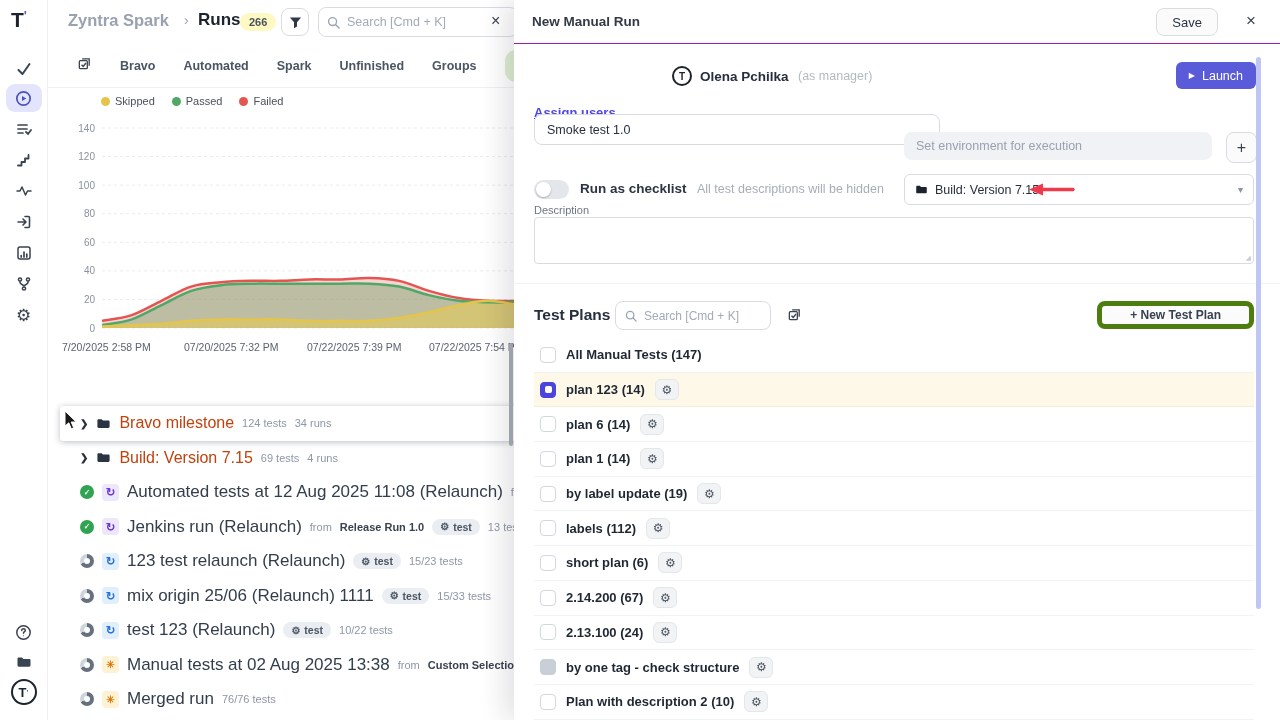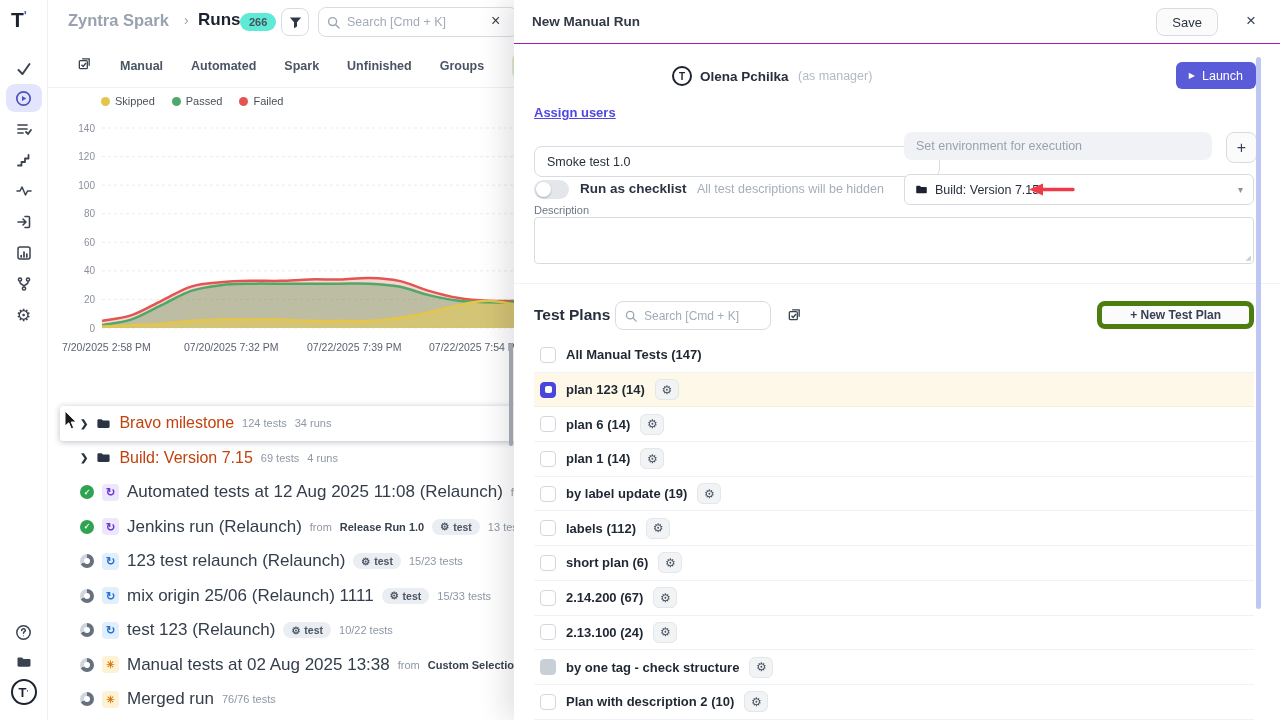--- a/index.html
+++ b/index.html
@@ -14,21 +14,21 @@
   .ric{position:absolute;left:50%;transform:translateX(-50%);width:36px;height:26px;display:flex;align-items:center;justify-content:center;color:#3a4350}
   .ric svg{display:block}
   .ric.active{background:#e2e5fb;border-radius:9px;color:#4c51bf;height:28px}
   .ric.gearglyph{font-size:17px;line-height:1}
   .avatar-b{position:absolute;left:50%;transform:translateX(-50%);width:26px;height:26px;border:2px solid #1d232e;border-radius:50%;display:flex;align-items:center;justify-content:center;font-weight:800;font-size:13px;color:#1d232e}
   .avatar-b b{color:#5a5bd8;font-size:8px;vertical-align:top}
   
   .crumb-proj{position:absolute;left:68px;top:11px;font-size:16.5px;font-weight:600;color:#99a2b0}
   .crumb-sep{position:absolute;left:184px;top:12px;font-size:14px;color:#9aa3b0}
   .crumb-page{position:absolute;left:198px;top:10px;font-size:17px;font-weight:700;color:#1b2330}
-  .count-badge{position:absolute;left:240px;top:13px;background:#5eead4;border-radius:10px;padding:3px 9px;font-size:11px;font-weight:700;color:#49525e}
+  .count-badge{position:absolute;left:240px;top:13px;background:#fef9c3;border-radius:10px;padding:3px 9px;font-size:11px;font-weight:700;color:#49525e}
   .filter-btn{position:absolute;left:281px;top:8px;width:28px;height:28px;border:1px solid #d8dde3;border-radius:8px;display:flex;align-items:center;justify-content:center;background:#fff}
   .search-box{position:absolute;left:318px;top:7px;width:200px;height:30px;border:1px solid #d8dde3;border-radius:8px;background:#fff;display:flex;align-items:center;padding:0 8px;gap:7px}
   .search-box .ph{font-size:12.5px;color:#a2abb8}
   .clear-x{position:absolute;left:487px;top:12px;font-size:16px;color:#3a4350;z-index:4;background:#fff;padding:0 4px}
   .tabbar{position:absolute;left:48px;top:44px;width:470px;height:44px;border-bottom:1px solid #eef1f4;display:flex;align-items:center;gap:28px;padding-left:29px}
   .tab{font-size:12.5px;font-weight:600;color:#4a5563}
   .tag-green{background:#ddedd0;color:#67944a;font-size:11.5px;font-weight:600;border-radius:11px;padding:4px 10px}
   
   .legend{position:absolute;left:101px;top:95px;display:flex;gap:17px}
   .legend .li{display:flex;align-items:center;gap:5px;font-size:11px;color:#4a5158}
@@ -65,21 +65,21 @@
   .save-btn{position:absolute;right:62px;top:8px;height:28px;padding:0 15px;border:1px solid #d9dde2;border-radius:8px;background:#fbfbfc;font-size:13px;color:#2b3442;display:flex;align-items:center}
   .ov-close{position:absolute;right:24px;top:11px;font-size:17px;color:#3a4350}
   .h1{position:absolute;left:20px;top:58px;font-size:25px;font-weight:700;color:#272f3d;letter-spacing:-.3px}
   .owner-av{position:absolute;left:158px;top:66px;width:20px;height:20px;border:2px solid #1d232e;border-radius:50%;display:flex;align-items:center;justify-content:center;font-size:10px;font-weight:800;color:#1d232e}
   .owner-name{position:absolute;left:186px;top:69px;font-size:13.5px;font-weight:700;color:#272f3d}
   .owner-role{position:absolute;left:284px;top:69px;font-size:12.5px;color:#b3bac4}
   .launch-btn{position:absolute;right:24px;top:62px;height:27px;padding:0 13px;background:#5a5bd8;border-radius:6px;color:#fff;font-size:12.5px;display:flex;align-items:center;gap:7px}
   .launch-btn .pl{font-size:8px}
   .assign-link{position:absolute;left:20px;top:105px;font-size:13px;font-weight:700;color:#4f46e5;text-decoration:underline}
   .inp{border:1px solid #d8dce1;border-radius:8px;background:#fff;font-size:12.5px;color:#272f3d;display:flex;align-items:center;padding:0 12px}
-  .name-inp{position:absolute;left:20px;top:146px;width:406px;height:31px}
+  .name-inp{position:absolute;left:20px;top:114px;width:406px;height:31px}
   .env-inp{position:absolute;left:390px;top:132px;width:308px;height:28px;background:#f0f2f5;border:none;border-radius:8px;color:#9aa2af;display:flex;align-items:center;padding:0 12px;font-size:12.5px}
   .plus-btn{position:absolute;left:712px;top:132px;width:31px;height:31px;border:1px solid #d8dce1;border-radius:8px;background:#fbfbfc;display:flex;align-items:center;justify-content:center;font-size:16px;color:#374151}
   .toggle{position:absolute;left:20px;top:180px;width:35px;height:19px;background:#e3e7ec;border-radius:10px}
   .toggle .knob{position:absolute;left:2px;top:2px;width:15px;height:15px;border-radius:50%;background:#fff;box-shadow:0 1px 2px rgba(0,0,0,.25)}
   .chk-label{position:absolute;left:66px;top:181px;font-size:13.5px;font-weight:700;color:#2b3442}
   .chk-hint{position:absolute;left:183px;top:182px;font-size:12.5px;color:#a6aeba}
   .build-select{position:absolute;left:390px;top:174px;width:350px;height:31px;border:1px solid #d8dce1;border-radius:6px;background:#fff;display:flex;align-items:center;gap:7px;padding:0 10px;font-size:12.5px;color:#272f3d}
   .build-select .caret{margin-left:auto;font-size:10px;color:#8b93a0}
   .red-arrow{position:absolute;left:513px;top:182px}
   .desc-label{position:absolute;left:20px;top:204px;font-size:11px;color:#6e7684}
@@ -193,21 +193,21 @@
   <span class="clear-x">×</span>
 
   <div class="tabbar">
     <span>
       <svg width="15" height="15" viewBox="0 0 16 16" fill="none" stroke="#3a4350" stroke-width="1.4">
           <path d="M5.5 3h7.5v7.5"></path>
           <rect x="2.5" y="5" width="8.5" height="8.5" rx="1"></rect>
           <path d="M4.8 9.3l1.8 1.8 3-3.6" stroke-width="1.5"></path>
         </svg></span>
     <span id="tab-items" style="display:flex;gap:28px">
-        <span class="tab">Manual</span>
+        <span class="tab">Bravo</span>
         <span class="tab">Automated</span>
         <span class="tab">Spark</span>
         <span class="tab">Unfinished</span>
         <span class="tab">Groups</span>
       </span>
     <span class="tag-green">test work</span>
   </div>
 
   <div class="legend" id="legend">
       <span class="li">

